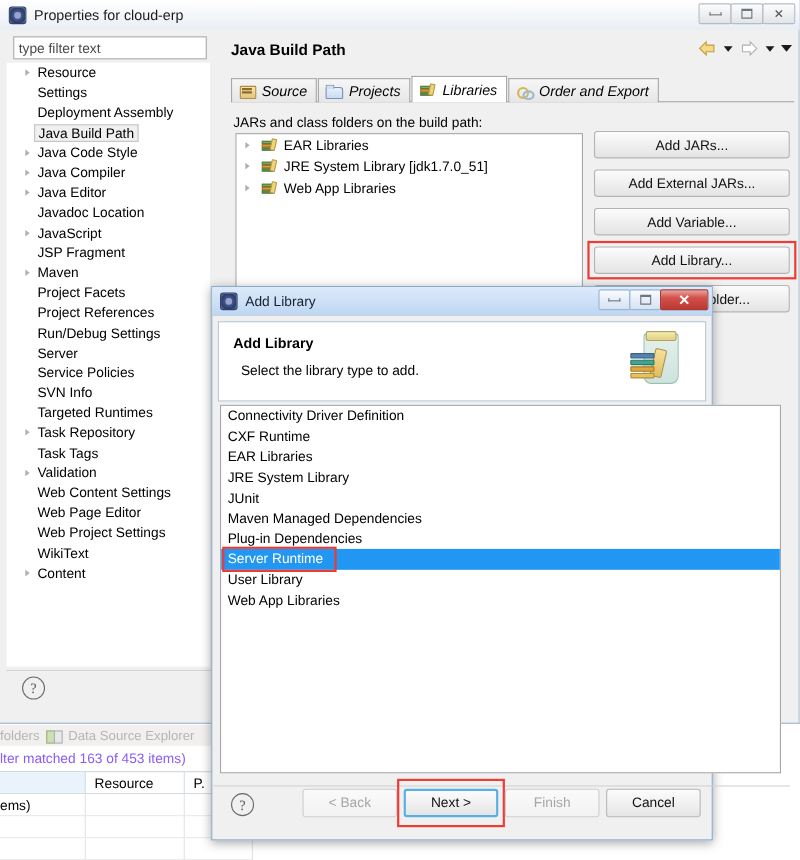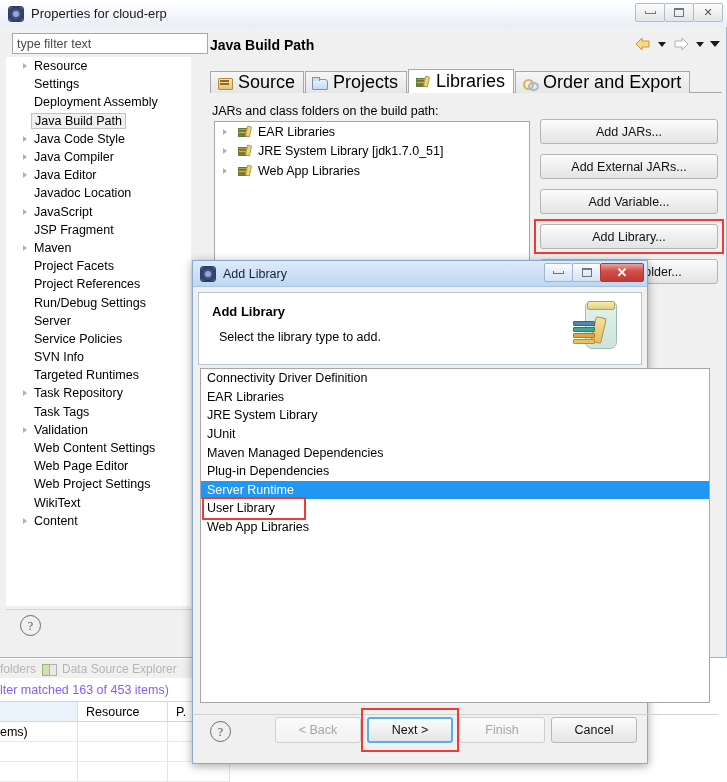--- a/index.html
+++ b/index.html
@@ -87,21 +87,21 @@
     background: linear-gradient(#fdfdfd, #eef0f2 50%, #e2e5e9);
     display: flex; align-items: center; justify-content: center;
     font-size: 11px; color: #4b5258; border-radius: 2px;
   }
   .wc.close { color:#555; }
   .wc .min-g { display:block; width:11px; height:3px; border:1px solid #6d757d; border-top:none; }
   .wc .max-g { display:block; width:10px; height:9px; border:1px solid #6d757d; border-top-width:2px; }
 
   
   .filter-box {
-    position: absolute; left: 12px; top: 33px; width: 196px; height: 21px;
+    position: absolute; left: 12px; top: 33px; width: 176px; height: 21px;
     border: 1px solid #a7a6aa; background: #fff;
     font-size: 12.5px; color: #4a4a4a; padding: 2px 4px; line-height: 16px;
   }
   .tree-pane {
     position: absolute; left: 6px; top: 57px; width: 185px; height: 549px;
     background: #ffffff; overflow: hidden;
   }
   .tree-item {
     height: 18.2px; display: flex; align-items: center; padding-left: 12px;
     font-size: 12.5px; white-space: nowrap; color:#000;
@@ -148,21 +148,21 @@
 
   
   .tabs {
     position: absolute; left: 4px; top: 12px; height: 24px; display: flex; align-items: flex-end;
     border-bottom: 1px solid #a8a8a8; width: 512px;
   }
   .tab {
     height: 22px; display: flex; align-items: center; gap: 5px; padding: 0 8px 0 6px;
     background: linear-gradient(#f6f6f6, #e6e6e6);
     border: 1px solid #a8a8a8; border-bottom: none; margin-right: 1px;
-    font-size: 18px; white-space: nowrap; position: relative; top: 1px;
+    font-size: 13px; white-space: nowrap; position: relative; top: 1px; font-style: italic;
   }
   .tab.active {
     background: #ffffff; height: 24px; top: 1px; z-index: 2;
   }
   .tab-icon { width: 16px; height: 14px; flex: none; position: relative; }
 
   
   .ic-source:before {
     content:""; position:absolute; left:1px; top:2px; width:13px; height:10px;
     background: linear-gradient(#f7e4b0,#e3c579); border:1px solid #b48b3d; border-radius:1px;
@@ -602,20 +602,23 @@
             <i class="bb bb4"></i>
           </span>
       </div>
     </div>
 
     <div class="dlg-list" id="dlg-list">
         <div class="lrow" style="position: relative;">
           <span>Connectivity Driver Definition</span>
         </div>
         <div class="lrow" style="position: relative;">
+          <span>CXF Runtime</span>
+        </div>
+        <div class="lrow" style="position: relative;">
           <span>EAR Libraries</span>
         </div>
         <div class="lrow" style="position: relative;">
           <span>JRE System Library</span>
         </div>
         <div class="lrow" style="position: relative;">
           <span>JUnit</span>
         </div>
         <div class="lrow" style="position: relative;">
           <span>Maven Managed Dependencies</span>

